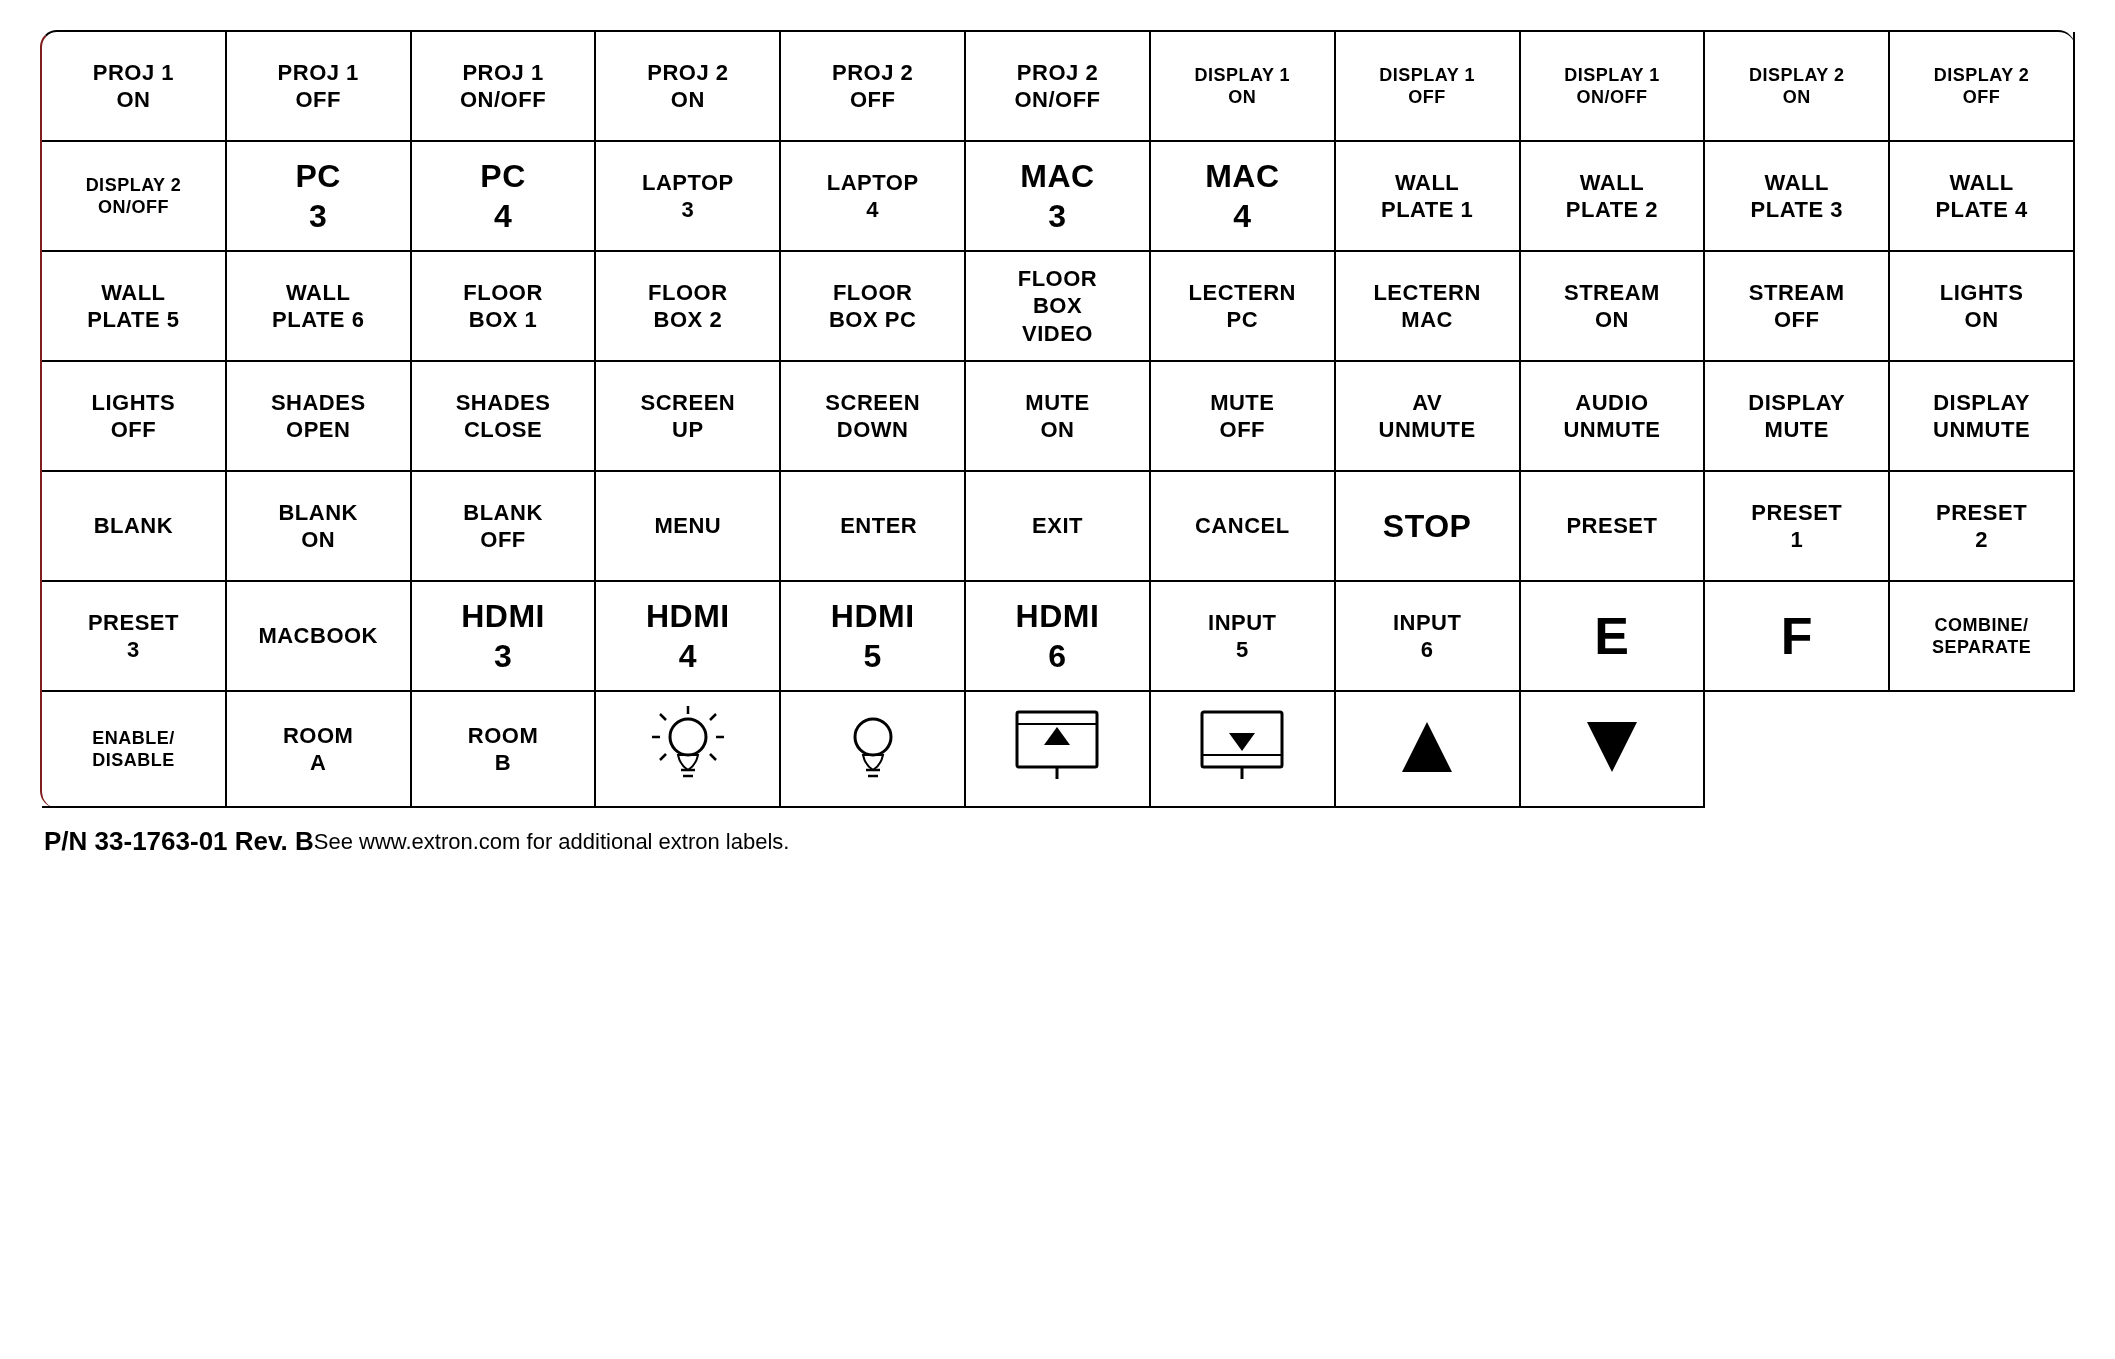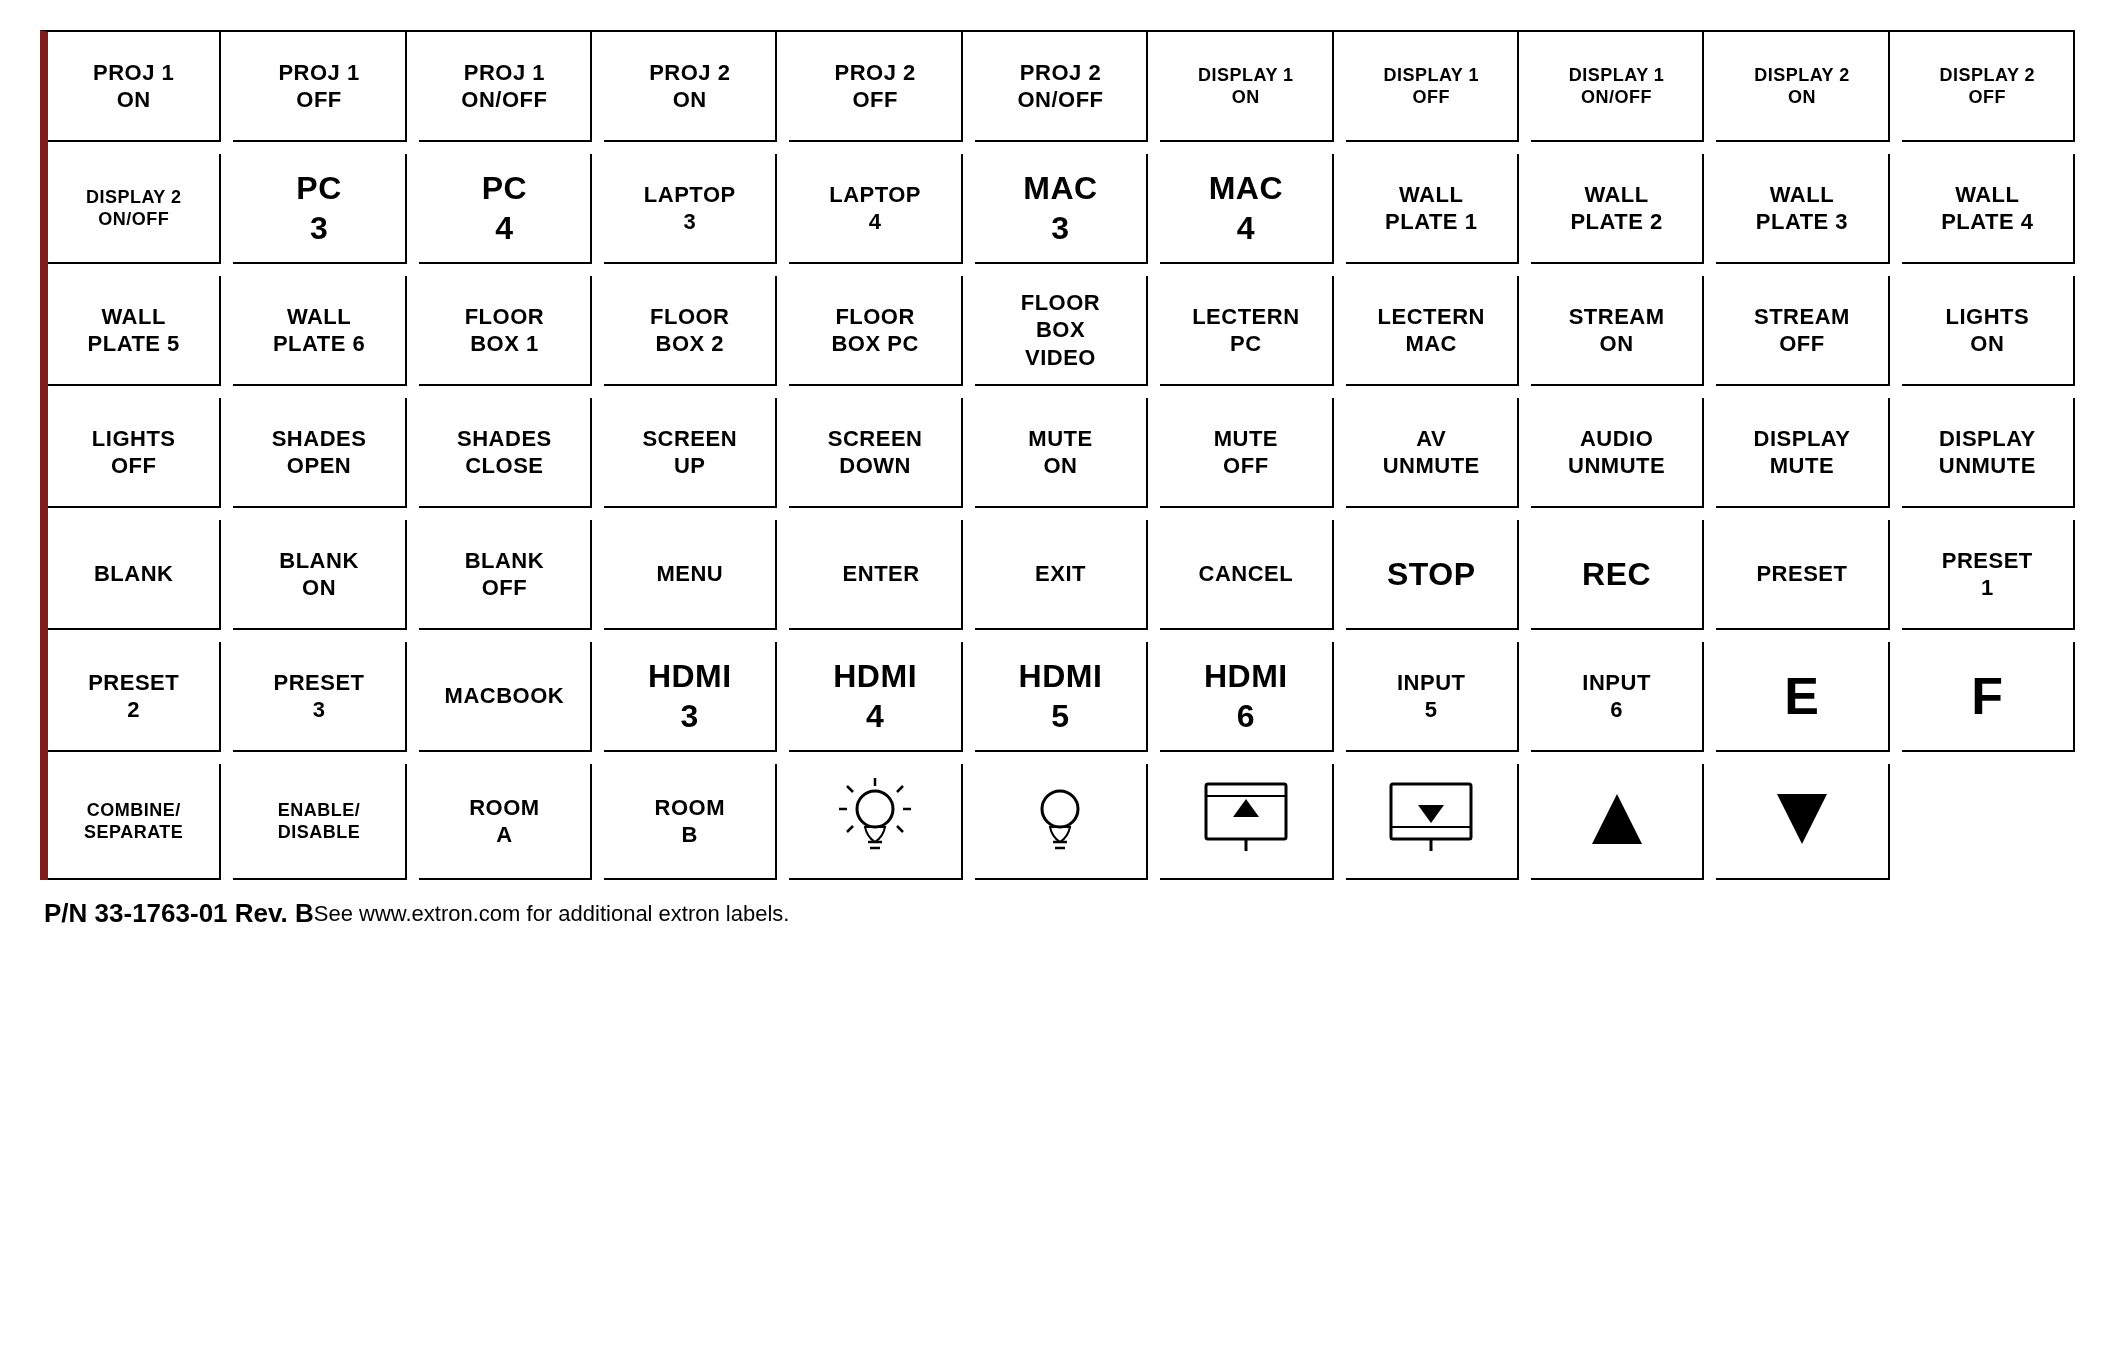--- a/index.html
+++ b/index.html
@@ -6,23 +6,24 @@
     body {
       background: #fff;
       font-family: Arial, Helvetica, sans-serif;
       width: 2115px;
       min-height: 1359px;
       padding: 30px 40px 20px 40px;
     }
     .grid {
       display: grid;
       grid-template-columns: repeat(11, 1fr);
-      gap: 12px;
-      border-left: 8px solid #7f1d1d;
+      gap: 0;
+      border-left: 2px solid #7f1d1d;
       border-top: 2px solid #000;
+      border-radius: 17px;
     }
     .btn {
       border-right: 2px solid #000;
       border-bottom: 2px solid #000;
       display: flex;
       align-items: center;
       justify-content: center;
       text-align: center;
       padding: 10px 6px;
       min-height: 110px;
@@ -261,23 +262,20 @@
       <span class="btn-label" style="white-space: pre-line; margin-left: 12px;">ENTER</span>
     </div>
     <div class="btn">
       <span class="btn-label" style="white-space: pre-line;">EXIT</span>
     </div>
     <div class="btn">
       <span class="btn-label" style="white-space: pre-line;">CANCEL</span>
     </div>
     <div class="btn">
       <span class="btn-label large" style="white-space: pre-line;">STOP</span>
-    </div>
-    <div class="btn">
-      <span class="btn-label large" style="white-space: pre-line;">REC</span>
     </div>
     <div class="btn">
       <span class="btn-label" style="white-space: pre-line;">PRESET</span>
     </div>
     <div class="btn">
       <span class="btn-label" style="white-space: pre-line;">PRESET
 1</span>
     </div>
     <div class="btn">
       <span class="btn-label" style="white-space: pre-line;">PRESET

